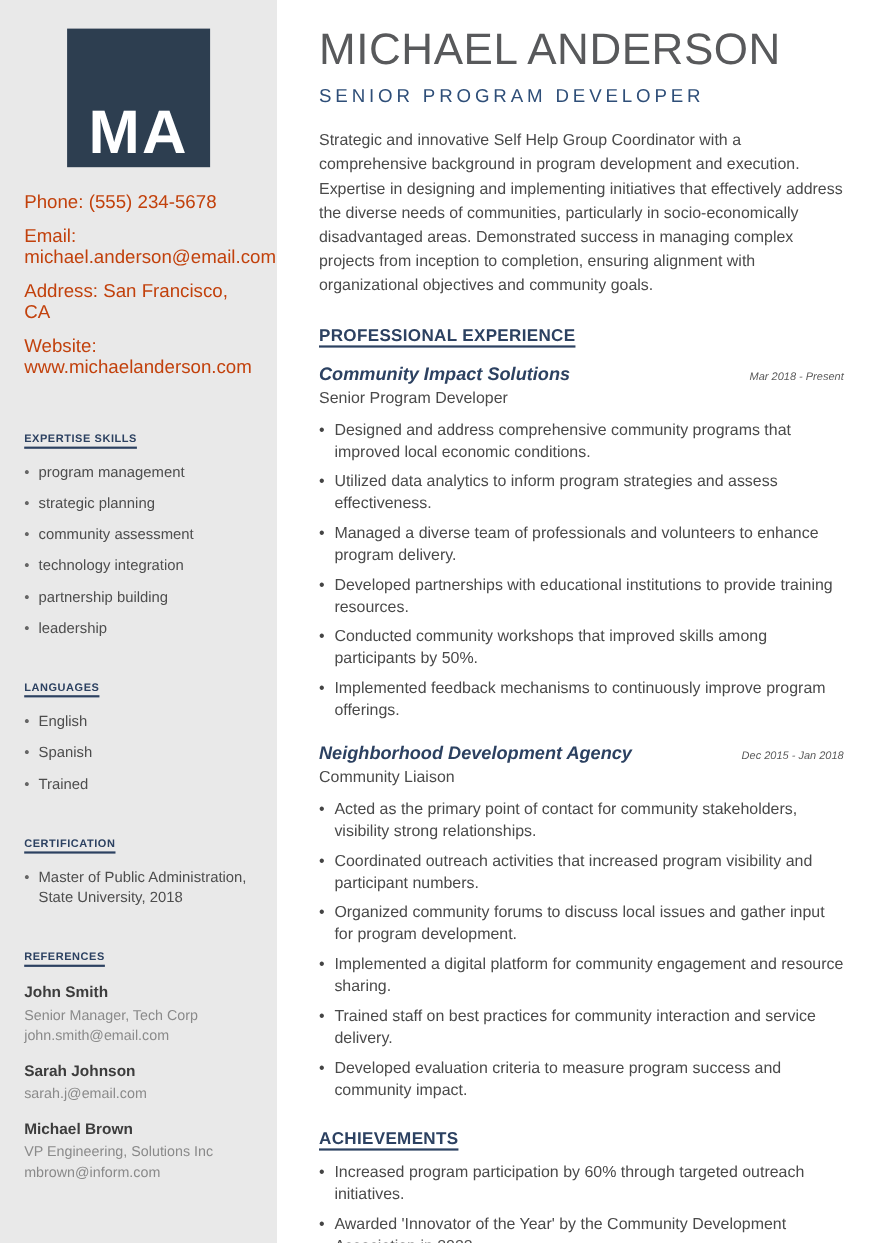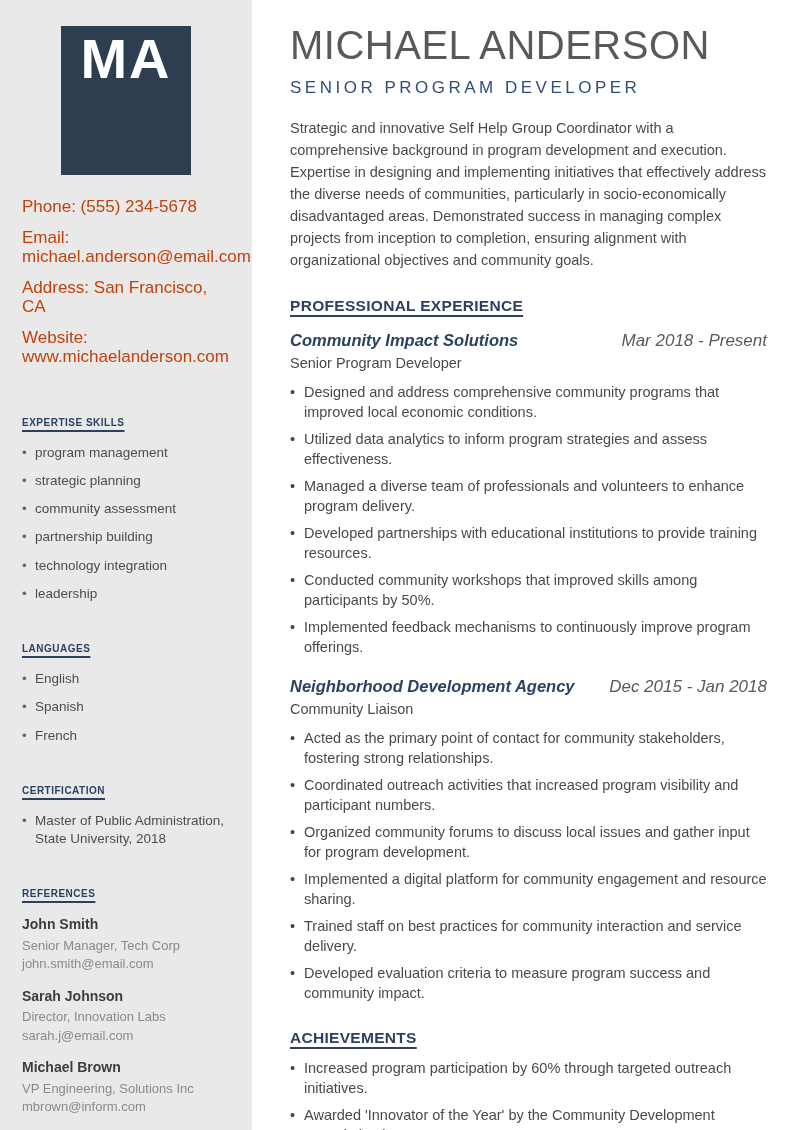--- a/index.html
+++ b/index.html
@@ -6,22 +6,22 @@
     --sidebar-bg:#e9e9e9; --monogram-bg:#2d3e50; --accent:#2c4161; --accent-title:#2e4e78;
     --name-color:#58595b; --body-color:#4a4a4a; --muted-color:#8a8a8a; --date-color:#5a5a5a;
     --page-bg:#ffffff;
   }
   *{margin:0;padding:0;box-sizing:border-box;}
   body{width:800px;height:1130px;font-family:"Liberation Sans",sans-serif;background:#fff;}
   .page{display:flex;width:800px;height:1130px;background:var(--page-bg);overflow:hidden;}
 
   
   .sidebar{width:252px;min-width:252px;background:var(--sidebar-bg);padding:26px 22px 20px;}
-  .monogram{width:130px;height:149px;background:var(--monogram-bg);margin:0 auto;
-            display:flex;align-items:flex-start;justify-content:center;}
+  .monogram{width:130px;height:126px;background:var(--monogram-bg);margin:0 auto;
+            display:flex;align-items:flex-end;justify-content:center;}
   .monogram span{color:#fff;font-size:56px;font-weight:bold;letter-spacing:2px;}
   .contact{margin-top:22px;}
   .contact-line{font-size:17px;color:#c2410c;margin-bottom:11px;line-height:1.15;}
   .side-section{margin-top:40px;}
   .side-section.first{margin-top:50px;}
   .side-h{color:var(--accent);font-size:10px;font-weight:bold;letter-spacing:.5px;
           text-decoration:underline;text-decoration-thickness:2px;text-underline-offset:4px;
           margin-bottom:16px;}
   ul.side-list{list-style:none;}
   .side-li{display:flex;font-size:13.5px;color:#4d4d4d;line-height:1.35;margin-bottom:10px;}
@@ -36,21 +36,21 @@
   .name{font-size:40px;font-weight:normal;color:var(--name-color);letter-spacing:.5px;line-height:1.05;}
   .job-title{margin-top:12px;font-size:17px;color:var(--accent-title);letter-spacing:3.5px;}
   .summary{margin-top:19px;font-size:14.5px;color:var(--body-color);line-height:22px;}
   .main-h{color:var(--accent);font-size:15.5px;font-weight:bold;letter-spacing:.3px;
           text-decoration:underline;text-decoration-thickness:2px;text-underline-offset:4px;}
   .section{margin-top:26px;}
   .job{margin-top:16px;}
   .job.second{margin-top:20px;}
   .job-head{display:flex;justify-content:space-between;align-items:baseline;}
   .company{font-size:16.5px;font-weight:bold;color:var(--accent);font-style:italic;}
-  .dates{font-size:17px;font-style:italic;color:var(--date-color);white-space:nowrap;}
+  .dates{font-size:10px;font-style:italic;color:var(--date-color);white-space:nowrap;}
   .role{margin-top:4px;font-size:14.5px;color:var(--body-color);}
   ul.main-list{list-style:none;margin-top:11px;}
   .main-li{display:flex;font-size:14.5px;color:var(--body-color);line-height:20px;margin-bottom:7px;}
   .main-li .dot{flex:0 0 14px;color:#444;}
   .ach-list{margin-top:13px;}
 </style>
 </head>
 <body>
 
 <div class="page">
@@ -85,26 +85,26 @@
             <span>strategic planning</span>
           </li>
 
           <li class="side-li">
             <span class="dot"></span>
             <span>community assessment</span>
           </li>
 
           <li class="side-li">
             <span class="dot"></span>
+            <span>technology integration</span>
+          </li>
+
+          <li class="side-li">
+            <span class="dot"></span>
             <span>partnership building</span>
-          </li>
-
-          <li class="side-li">
-            <span class="dot"></span>
-            <span>technology integration</span>
           </li>
 
           <li class="side-li">
             <span class="dot"></span>
             <span>leadership</span>
           </li>
         </ul>
     </section>
 
     <section class="side-section">
@@ -116,21 +116,21 @@
             <span>English</span>
           </li>
 
           <li class="side-li">
             <span class="dot"></span>
             <span>Spanish</span>
           </li>
 
           <li class="side-li">
             <span class="dot"></span>
-            <span>French</span>
+            <span>Trained</span>
           </li>
         </ul>
     </section>
 
     <section class="side-section">
       <h2 class="side-h">CERTIFICATION</h2>
       <ul class="side-list">
 
           <li class="side-li">
             <span class="dot"></span>
@@ -144,21 +144,20 @@
       <div>
 
           <div class="ref">
             <div class="ref-name">John Smith</div>
             <div class="ref-role">Senior Manager, Tech Corp</div>
             <div class="ref-email">john.smith@email.com</div>
           </div>
 
           <div class="ref">
             <div class="ref-name">Sarah Johnson</div>
-            <div class="ref-role">Director, Innovation Labs</div>
             <div class="ref-email">sarah.j@email.com</div>
           </div>
 
           <div class="ref">
             <div class="ref-name">Michael Brown</div>
             <div class="ref-role">VP Engineering, Solutions Inc</div>
             <div class="ref-email">mbrown@inform.com</div>
           </div>
         </div>
     </section>
@@ -215,21 +214,21 @@
       <div class="job second">
         <div class="job-head">
           <span class="company">Neighborhood Development Agency</span>
           <span class="dates">Dec 2015 - Jan 2018</span>
         </div>
         <div class="role">Community Liaison</div>
         <ul class="main-list">
 
             <li class="main-li">
               <span class="dot"></span>
-              <span>Acted as the primary point of contact for community stakeholders, fostering strong relationships.</span>
+              <span>Acted as the primary point of contact for community stakeholders, visibility strong relationships.</span>
             </li>
 
             <li class="main-li">
               <span class="dot"></span>
               <span>Coordinated outreach activities that increased program visibility and participant numbers.</span>
             </li>
 
             <li class="main-li">
               <span class="dot"></span>
               <span>Organized community forums to discuss local issues and gather input for program development.</span>

